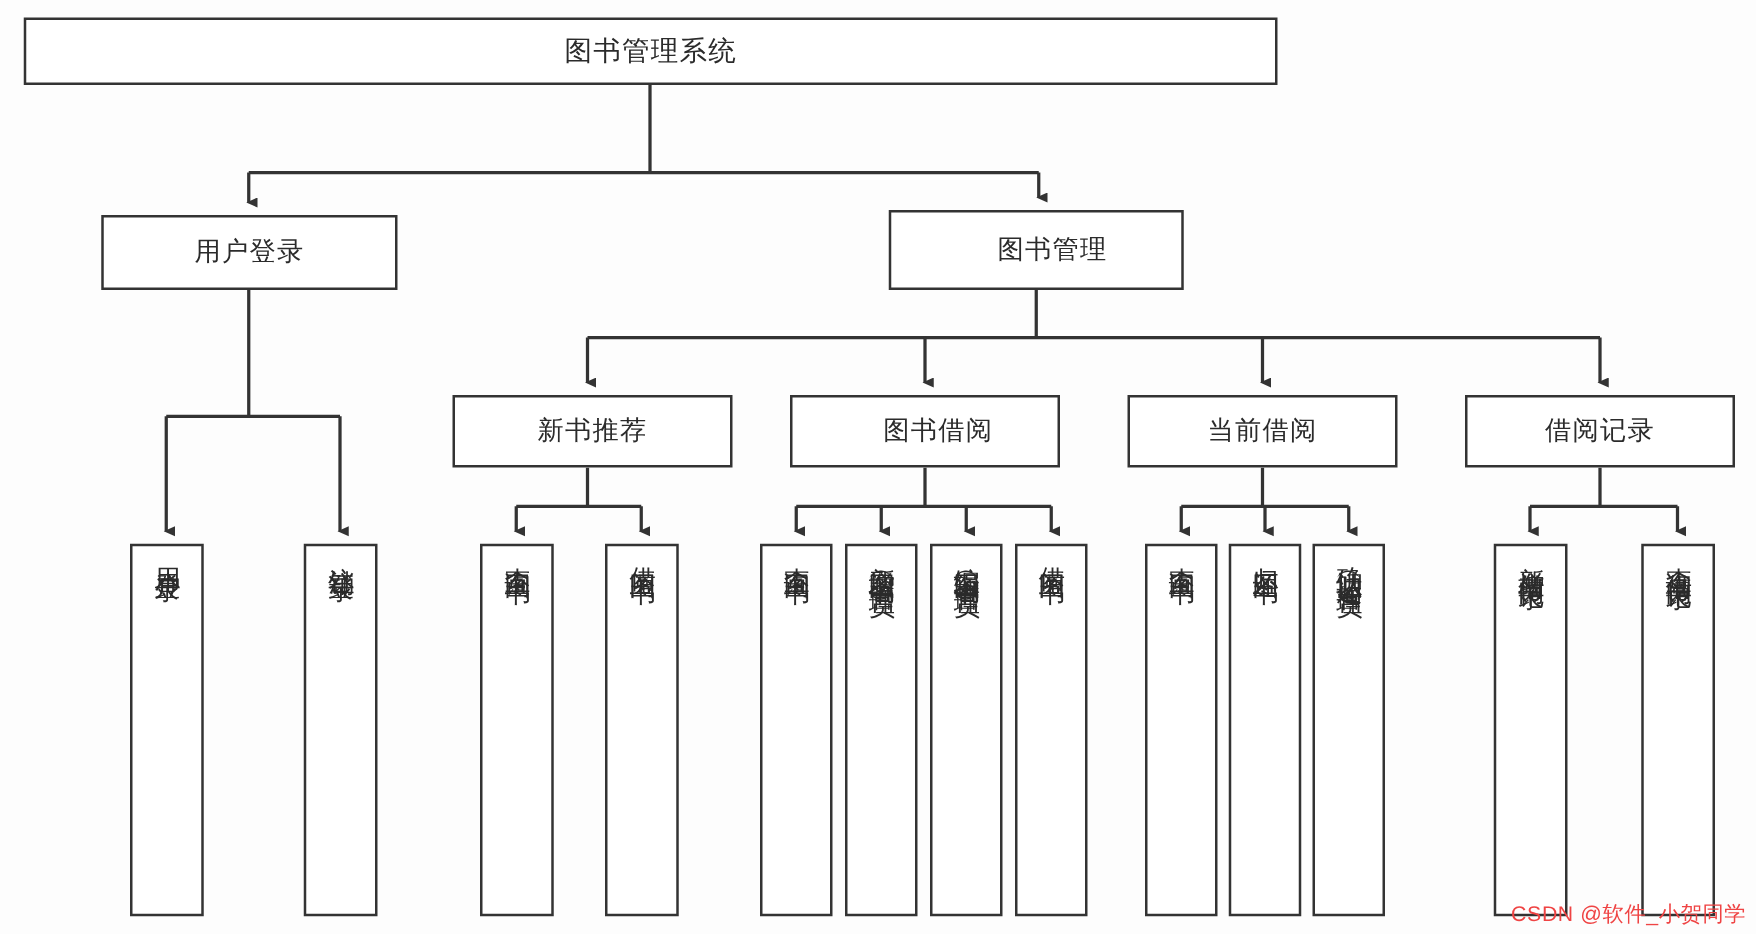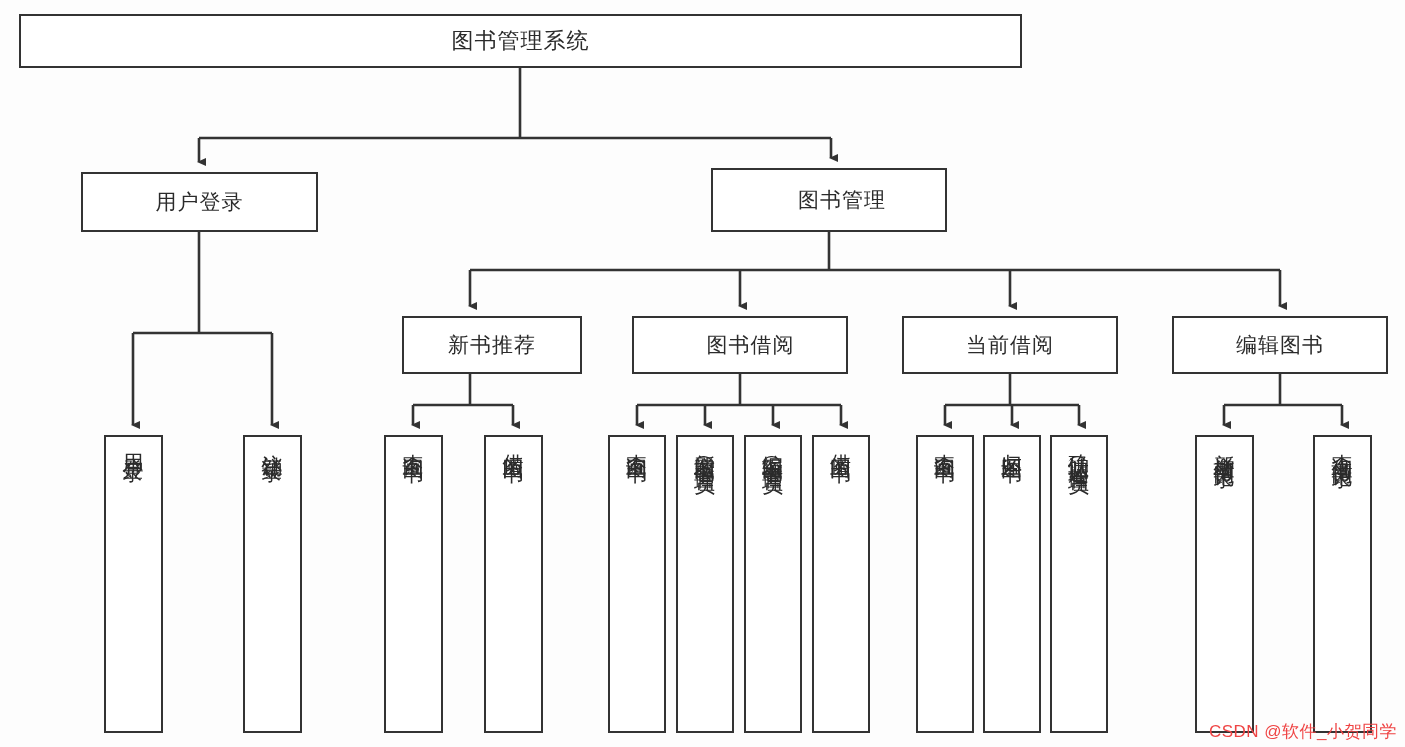--- a/index.html
+++ b/index.html
@@ -126,31 +126,31 @@
     <span class="label">图书管理系统</span>
   </div>
 
   <div class="node h" style="left:81px;top:172px;width:237px;height:60px;">
     <span class="label">用户登录</span>
   </div>
   <div class="node h" style="left:711px;top:168px;width:236px;height:64px;padding-left:26px;">
     <span class="label">图书管理</span>
   </div>
 
-  <div class="node h" style="left:362px;top:316px;width:180px;height:58px;margin-left:40px;">
+  <div class="node h" style="left:362px;top:316px;width:224px;height:58px;">
     <span class="label">新书推荐</span>
   </div>
   <div class="node h" style="left:632px;top:316px;width:216px;height:58px;padding-left:21px;">
     <span class="label">图书借阅</span>
   </div>
   <div class="node h" style="left:902px;top:316px;width:216px;height:58px;">
     <span class="label">当前借阅</span>
   </div>
   <div class="node h" style="left:1172px;top:316px;width:216px;height:58px;">
-    <span class="label">编辑图书</span>
+    <span class="label">借阅记录</span>
   </div>
 
   <div class="node v" style="left:104px;top:435px;width:59px;height:298px;">
     <span class="label">用户登录</span>
   </div>
   <div class="node v" style="left:243px;top:435px;width:59px;height:298px;">
     <span class="label">注销登录</span>
   </div>
 
   <div class="node v" style="left:384px;top:435px;width:59px;height:298px;">

